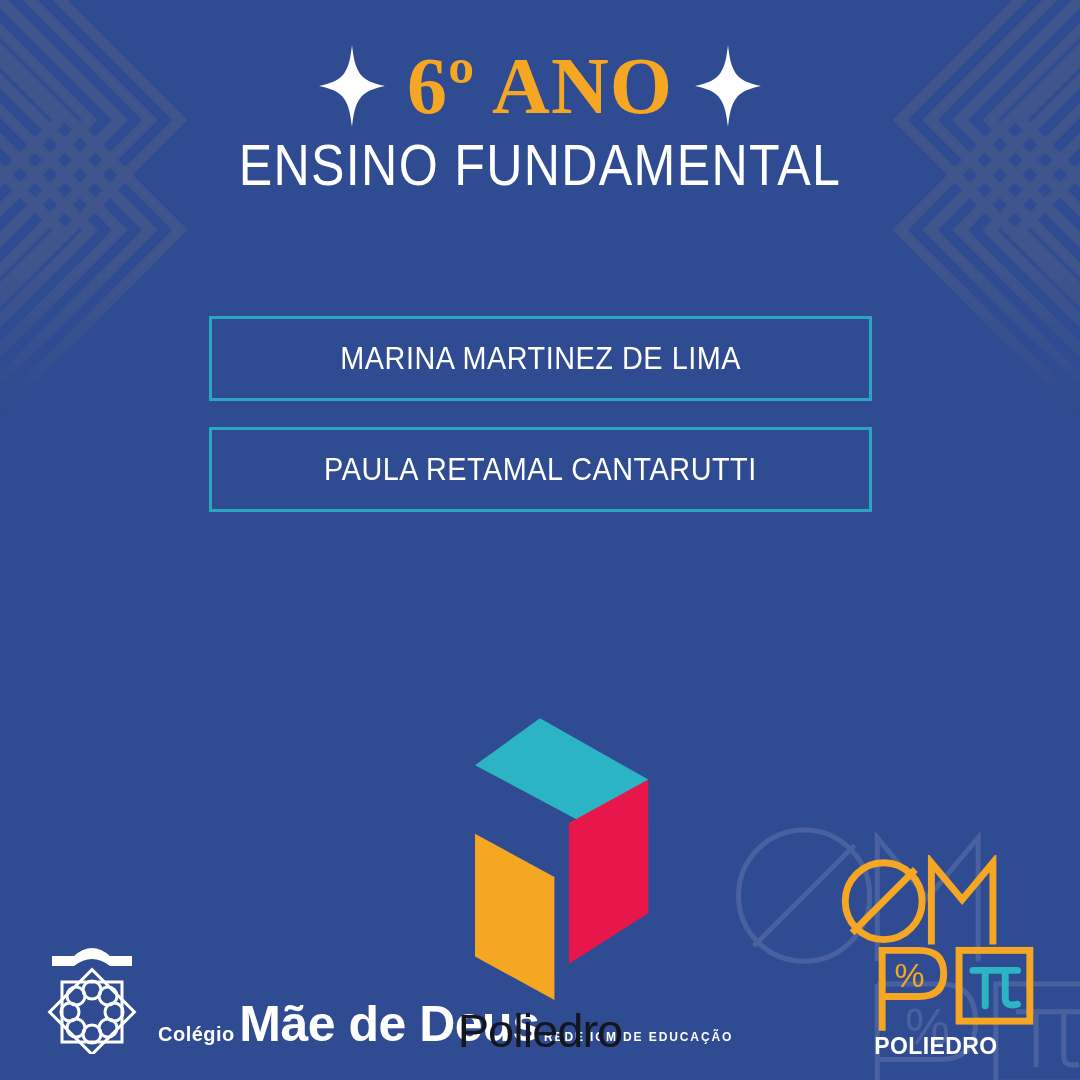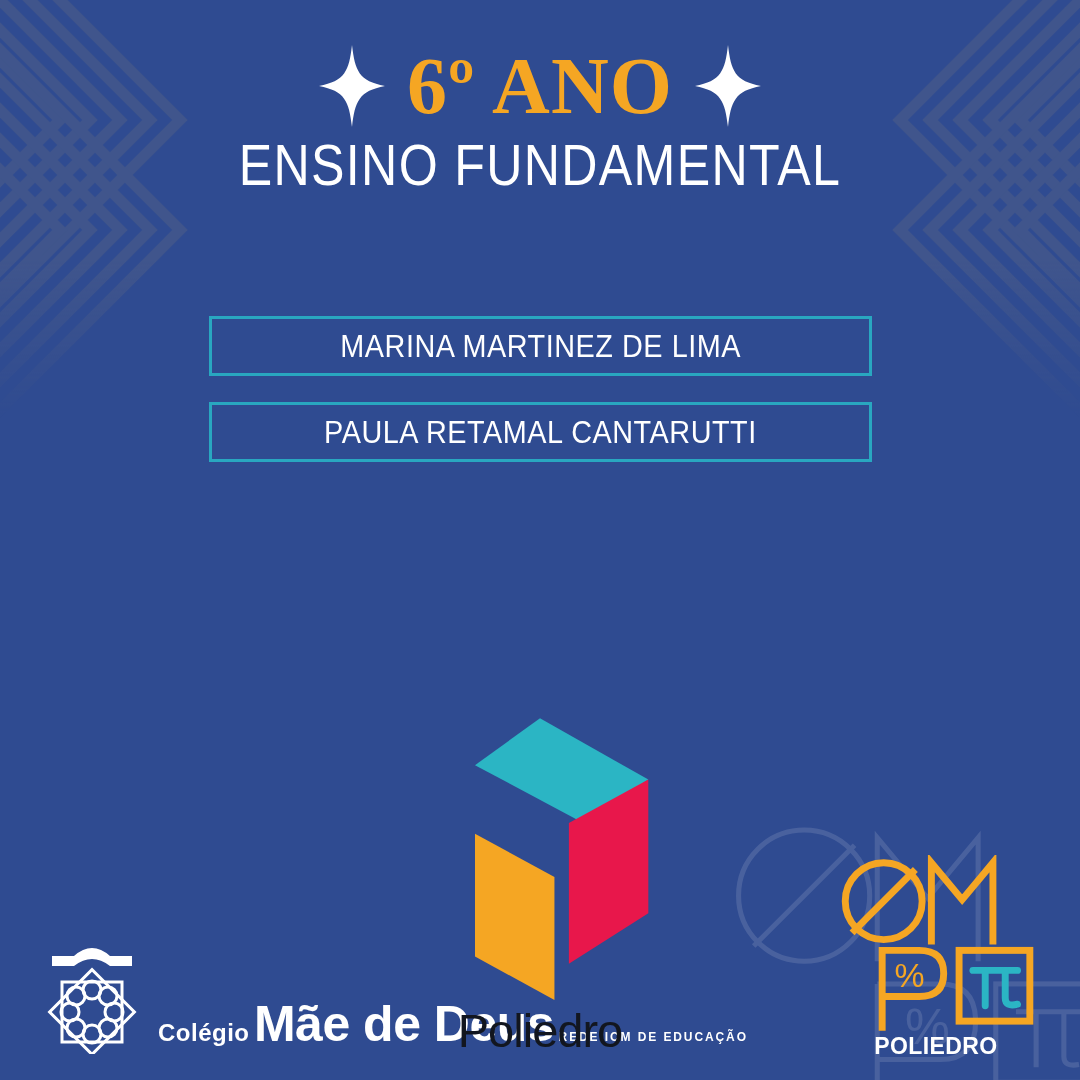--- a/index.html
+++ b/index.html
@@ -61,21 +61,21 @@
   }
 
   
   .name-list{
     position:absolute;
     top:316px;
     left:209px;
     width:663px;
   }
   .name-box{
-    height:60px;
+    height:85px;
     border:3px solid #29A7C0;
     display:flex;
     align-items:center;
     justify-content:center;
     margin-bottom:26px;
     background:transparent;
   }
   .name-box:last-child{ margin-bottom:0; }
   .name-text{
     font-family:"Liberation Sans Narrow","Liberation Sans", sans-serif;
@@ -113,21 +113,21 @@
     left:40px;
     bottom:26px;
     display:flex;
     align-items:flex-end;
     gap:14px;
   }
   .mdd-emblem{ width:104px; height:112px; }
   .mdd-emblem svg{ display:block; width:100%; height:100%; }
   .mdd-words{ padding-bottom:4px; }
   .mdd-colegio{
-    font-size:24px;
+    font-size:20px;
     font-weight:700;
     color:#FFFFFF;
     letter-spacing:0.5px;
     line-height:1;
     margin-bottom:2px;
   }
   .mdd-main{
     font-size:50px;
     font-weight:700;
     color:#FFFFFF;

